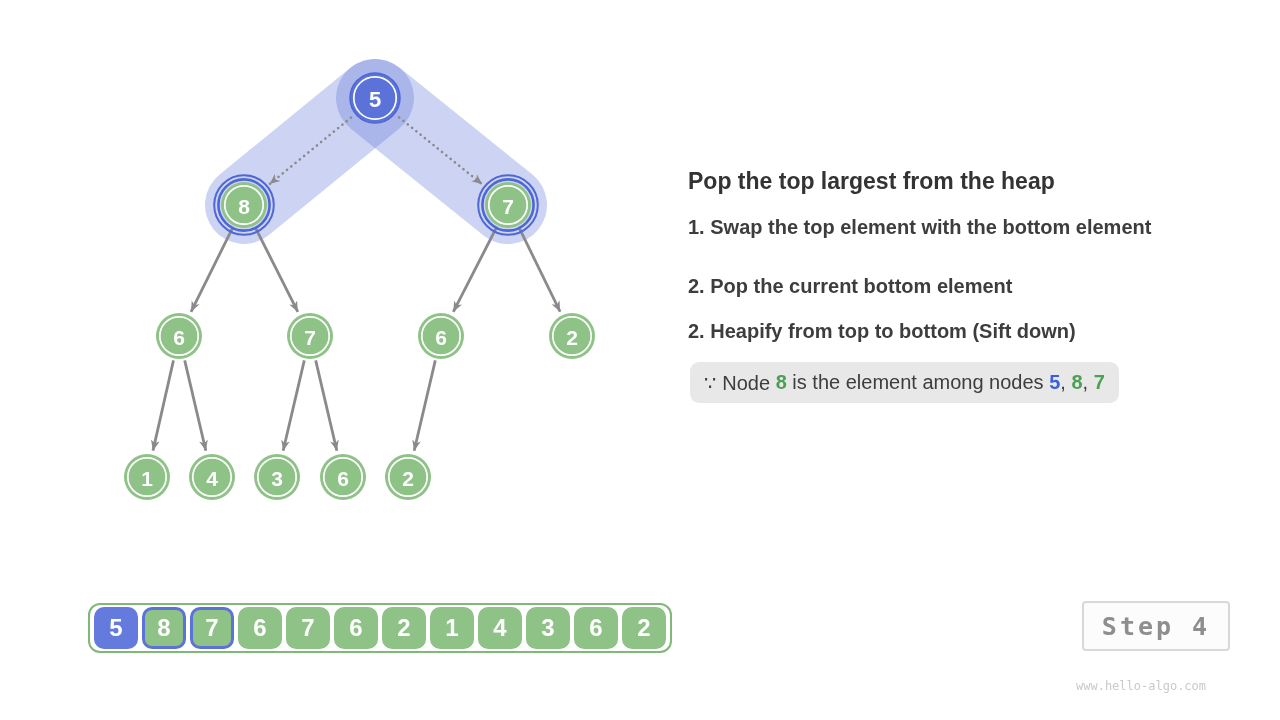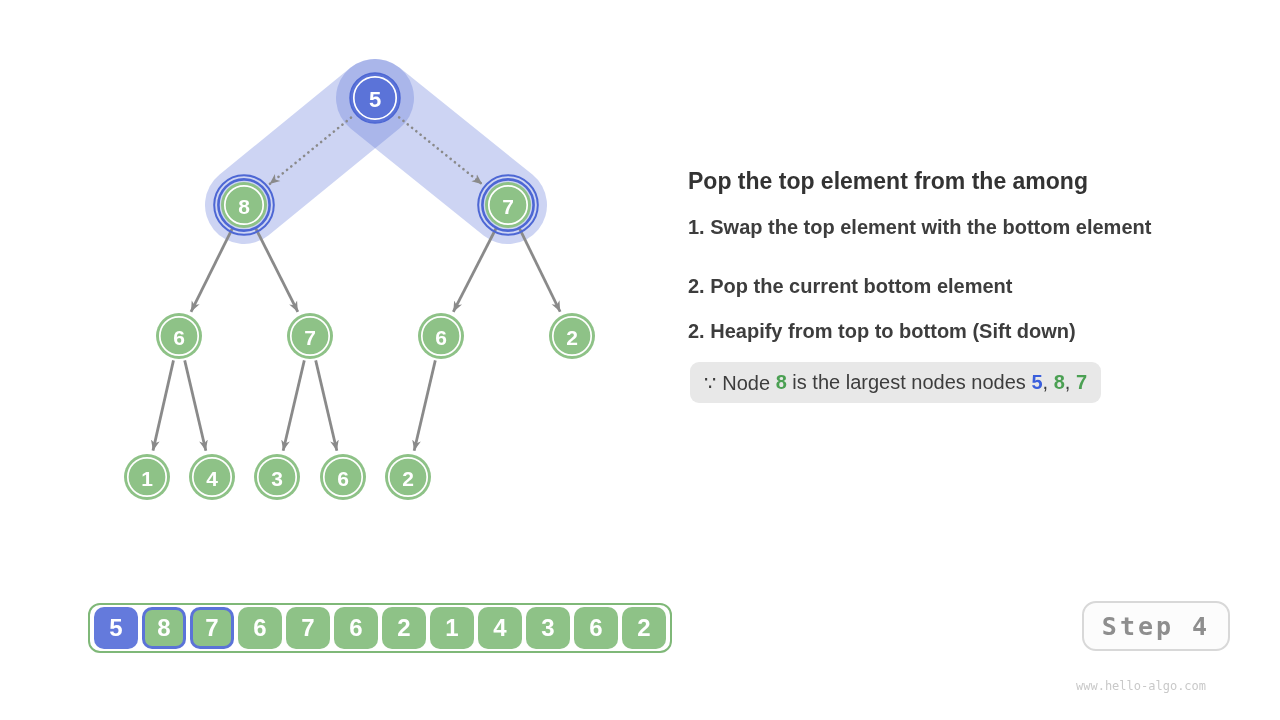--- a/index.html
+++ b/index.html
@@ -49,21 +49,21 @@
   .cell{
     width:44px;height:42px;border-radius:10px;
     display:flex;align-items:center;justify-content:center;
     background:var(--cell-green);color:#ffffff;
     font-size:24px;font-weight:700;
   }
   .cell.blue{background:var(--cell-blue);}
   .cell.green-selected{border:3px solid var(--node-blue);}
   .step-badge{
     position:absolute;left:1082px;top:601px;width:148px;height:50px;
-    border:2px solid var(--step-border);border-radius:14px;background:var(--step-bg);
+    border:2px solid var(--step-border);border-radius:4px;background:var(--step-bg);
     display:flex;align-items:center;justify-content:center;
     font-family:"DejaVu Sans Mono","Liberation Mono",monospace;
     font-size:25px;font-weight:700;letter-spacing:3px;color:var(--step-text);
   }
   .watermark{
     position:absolute;left:1076px;top:679px;
     font-family:"DejaVu Sans Mono","Liberation Mono",monospace;
     font-size:12px;color:var(--watermark);white-space:nowrap;
   }
 </style>
@@ -148,29 +148,29 @@
       <circle cx="343" cy="477" r="19.2" fill="none" stroke="#ffffff" stroke-width="1.7"></circle>
       <text x="343" y="478" text-anchor="middle" dominant-baseline="central" font-size="21">6</text>
     </g>
     <g>
       <circle cx="408" cy="477" r="23" fill="#8ec287" stroke="none" stroke-width="1.5"></circle>
       <circle cx="408" cy="477" r="19.2" fill="none" stroke="#ffffff" stroke-width="1.7"></circle>
       <text x="408" y="478" text-anchor="middle" dominant-baseline="central" font-size="21">2</text>
     </g>
   </svg>
 
-<div class="panel-title">Pop the top element from the among</div>
+<div class="panel-title">Pop the top largest from the heap</div>
 <div class="panel-step s1">1. Swap the top element with the bottom element</div>
 <div class="panel-step s2">2. Pop the current bottom element</div>
 <div class="panel-step s3">2. Heapify from top to bottom (Sift down)</div>
 
 <div class="note-box">
     <span class="nt">∵ Node </span>
     <span class="nt b green">8</span>
-    <span class="nt"> is the largest nodes nodes </span>
+    <span class="nt"> is the element among nodes </span>
     <span class="nt b blue">5</span>
     <span class="nt">, </span>
     <span class="nt b green">8</span>
     <span class="nt">, </span>
     <span class="nt b green">7</span>
   </div>
 
 <div class="array-wrap" id="array-wrap">
     <div class="cell blue">5</div>
     <div class="cell green-selected">8</div>

